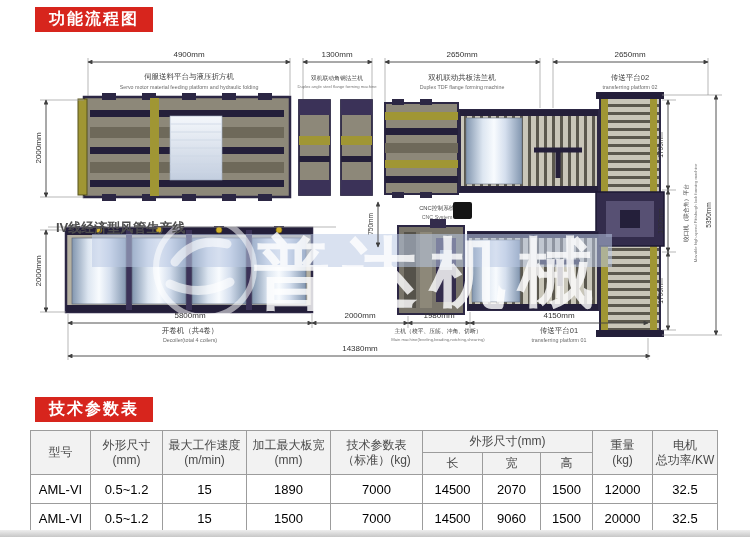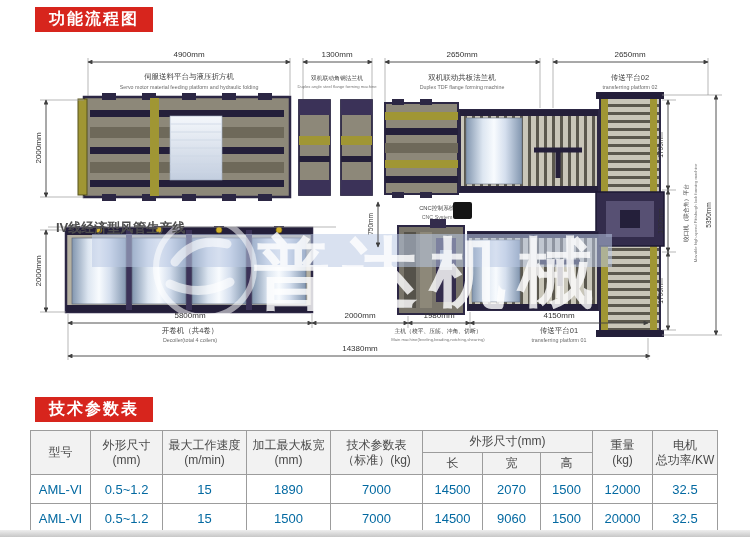--- a/index.html
+++ b/index.html
@@ -29,21 +29,21 @@
   .wm{font-size:76px;font-weight:bold;fill:#ffffff;opacity:0.82;letter-spacing:12px;text-anchor:middle;}
   #spec-table{
     position:absolute;left:30px;top:430px;width:687px;
     border-collapse:collapse;table-layout:fixed;
   }
   #spec-table th,#spec-table td{
     border:1px solid #9c9c9c;text-align:center;vertical-align:middle;
     color:#4a4a4a;white-space:pre-line;
   }
   #spec-table th{background:#f2f2f2;font-weight:normal;font-size:12px;line-height:1.25;padding:3px 1px;}
-  #spec-table td{background:#ffffff;font-size:13px;height:26px;color:#0369a1;}
+  #spec-table td{background:#ffffff;font-size:13px;height:26px;color:#000000;}
   #bottom-strip{
     position:absolute;left:0;bottom:0;width:750px;height:7px;
     background:linear-gradient(#eeeeee,#c7c7c7);
   }
 </style>
 </head>
 <body>
 
 <div id="badge-flow" class="badge">功能流程图</div>
 

